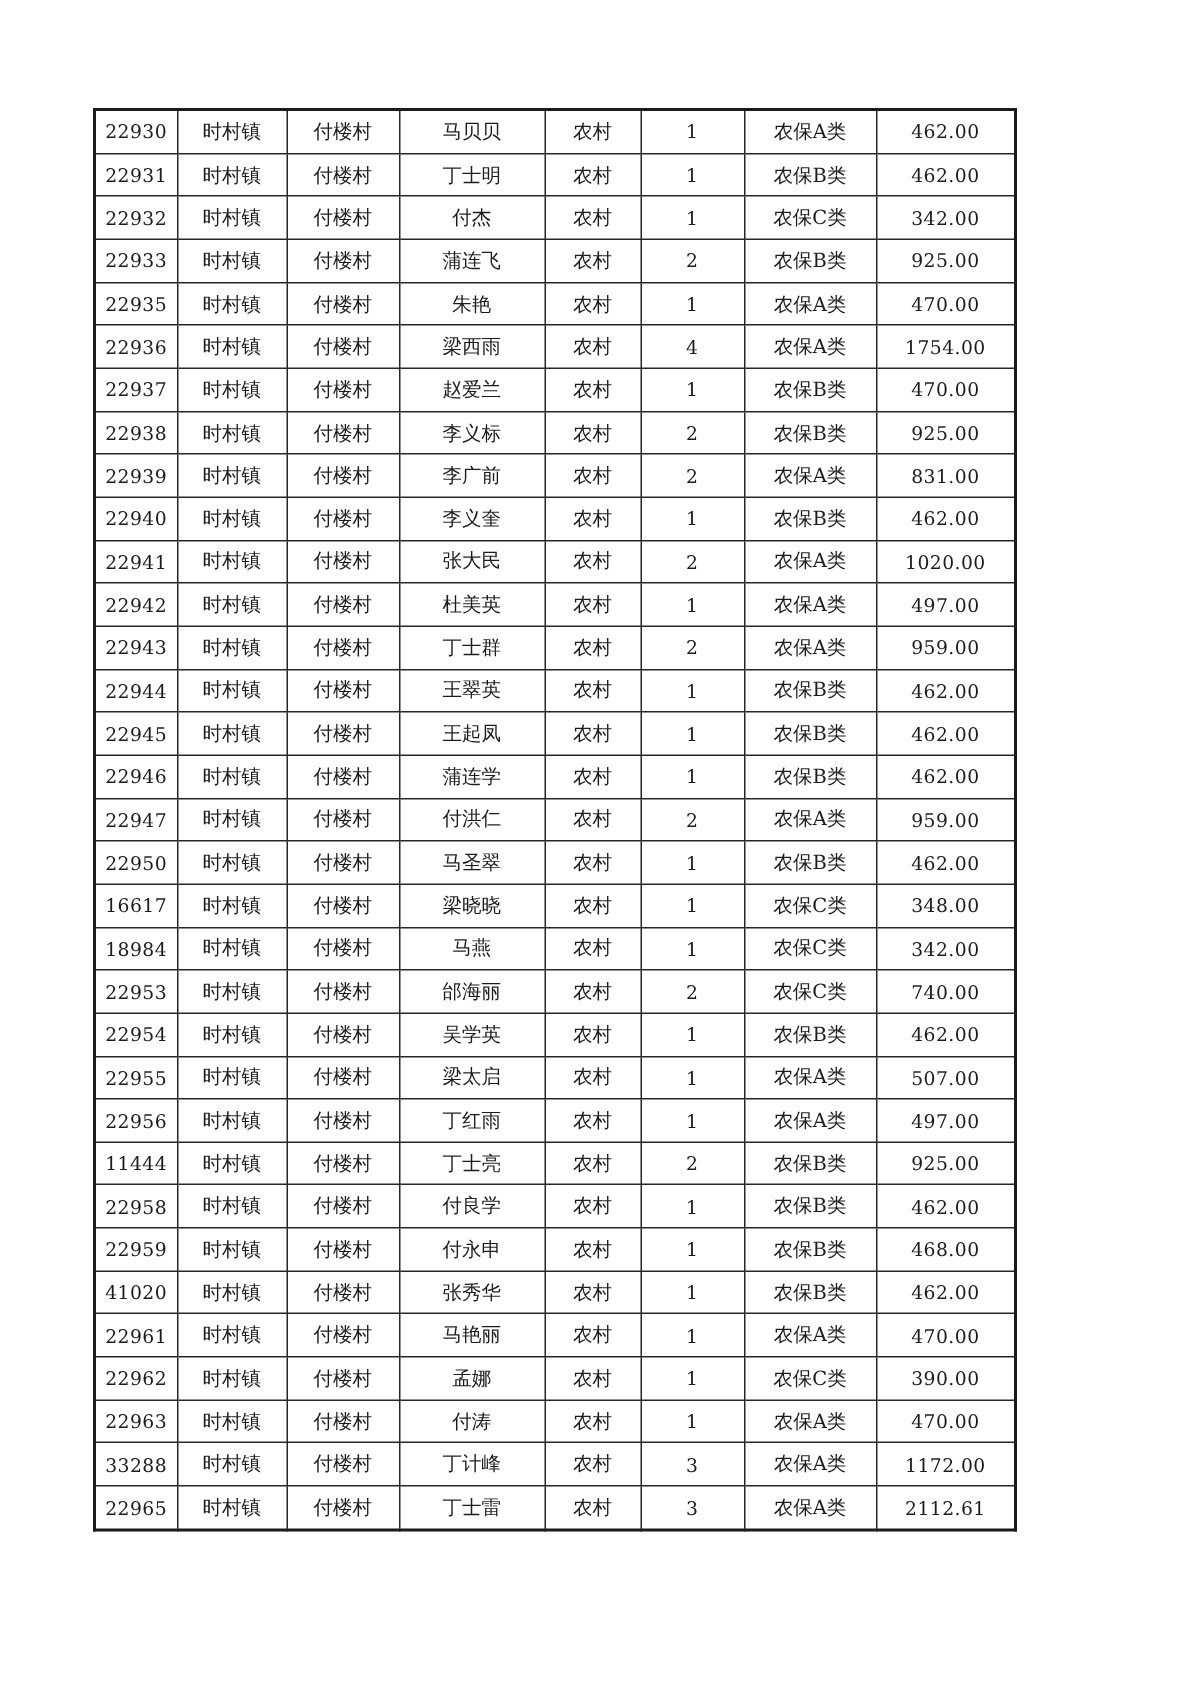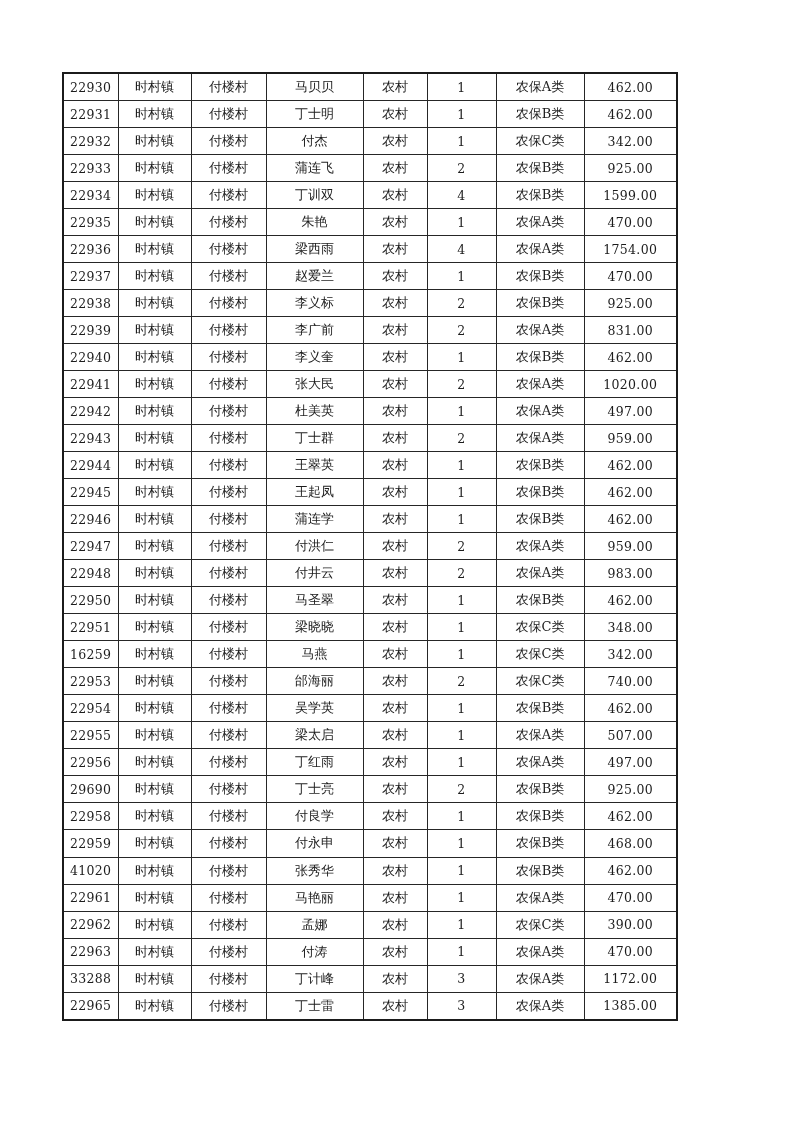--- a/index.html
+++ b/index.html
@@ -96,324 +96,304 @@
           <td class="num">22933</td>
           <td>时村镇</td>
           <td>付楼村</td>
           <td>蒲连飞</td>
           <td>农村</td>
           <td class="num">2</td>
           <td>农保B类</td>
           <td class="num">925.00</td>
         </tr>
         <tr>
-          <td class="num">22934</td>
-          <td>时村镇</td>
-          <td>付楼村</td>
-          <td>丁训双</td>
+          <td class="num">22935</td>
+          <td>时村镇</td>
+          <td>付楼村</td>
+          <td>朱艳</td>
+          <td>农村</td>
+          <td class="num">1</td>
+          <td>农保A类</td>
+          <td class="num">470.00</td>
+        </tr>
+        <tr>
+          <td class="num">22936</td>
+          <td>时村镇</td>
+          <td>付楼村</td>
+          <td>梁西雨</td>
           <td>农村</td>
           <td class="num">4</td>
-          <td>农保B类</td>
-          <td class="num">1599.00</td>
-        </tr>
-        <tr>
-          <td class="num">22935</td>
-          <td>时村镇</td>
-          <td>付楼村</td>
-          <td>朱艳</td>
-          <td>农村</td>
-          <td class="num">1</td>
-          <td>农保A类</td>
+          <td>农保A类</td>
+          <td class="num">1754.00</td>
+        </tr>
+        <tr>
+          <td class="num">22937</td>
+          <td>时村镇</td>
+          <td>付楼村</td>
+          <td>赵爱兰</td>
+          <td>农村</td>
+          <td class="num">1</td>
+          <td>农保B类</td>
           <td class="num">470.00</td>
         </tr>
         <tr>
-          <td class="num">22936</td>
-          <td>时村镇</td>
-          <td>付楼村</td>
-          <td>梁西雨</td>
-          <td>农村</td>
-          <td class="num">4</td>
-          <td>农保A类</td>
-          <td class="num">1754.00</td>
-        </tr>
-        <tr>
-          <td class="num">22937</td>
-          <td>时村镇</td>
-          <td>付楼村</td>
-          <td>赵爱兰</td>
-          <td>农村</td>
-          <td class="num">1</td>
-          <td>农保B类</td>
+          <td class="num">22938</td>
+          <td>时村镇</td>
+          <td>付楼村</td>
+          <td>李义标</td>
+          <td>农村</td>
+          <td class="num">2</td>
+          <td>农保B类</td>
+          <td class="num">925.00</td>
+        </tr>
+        <tr>
+          <td class="num">22939</td>
+          <td>时村镇</td>
+          <td>付楼村</td>
+          <td>李广前</td>
+          <td>农村</td>
+          <td class="num">2</td>
+          <td>农保A类</td>
+          <td class="num">831.00</td>
+        </tr>
+        <tr>
+          <td class="num">22940</td>
+          <td>时村镇</td>
+          <td>付楼村</td>
+          <td>李义奎</td>
+          <td>农村</td>
+          <td class="num">1</td>
+          <td>农保B类</td>
+          <td class="num">462.00</td>
+        </tr>
+        <tr>
+          <td class="num">22941</td>
+          <td>时村镇</td>
+          <td>付楼村</td>
+          <td>张大民</td>
+          <td>农村</td>
+          <td class="num">2</td>
+          <td>农保A类</td>
+          <td class="num">1020.00</td>
+        </tr>
+        <tr>
+          <td class="num">22942</td>
+          <td>时村镇</td>
+          <td>付楼村</td>
+          <td>杜美英</td>
+          <td>农村</td>
+          <td class="num">1</td>
+          <td>农保A类</td>
+          <td class="num">497.00</td>
+        </tr>
+        <tr>
+          <td class="num">22943</td>
+          <td>时村镇</td>
+          <td>付楼村</td>
+          <td>丁士群</td>
+          <td>农村</td>
+          <td class="num">2</td>
+          <td>农保A类</td>
+          <td class="num">959.00</td>
+        </tr>
+        <tr>
+          <td class="num">22944</td>
+          <td>时村镇</td>
+          <td>付楼村</td>
+          <td>王翠英</td>
+          <td>农村</td>
+          <td class="num">1</td>
+          <td>农保B类</td>
+          <td class="num">462.00</td>
+        </tr>
+        <tr>
+          <td class="num">22945</td>
+          <td>时村镇</td>
+          <td>付楼村</td>
+          <td>王起凤</td>
+          <td>农村</td>
+          <td class="num">1</td>
+          <td>农保B类</td>
+          <td class="num">462.00</td>
+        </tr>
+        <tr>
+          <td class="num">22946</td>
+          <td>时村镇</td>
+          <td>付楼村</td>
+          <td>蒲连学</td>
+          <td>农村</td>
+          <td class="num">1</td>
+          <td>农保B类</td>
+          <td class="num">462.00</td>
+        </tr>
+        <tr>
+          <td class="num">22947</td>
+          <td>时村镇</td>
+          <td>付楼村</td>
+          <td>付洪仁</td>
+          <td>农村</td>
+          <td class="num">2</td>
+          <td>农保A类</td>
+          <td class="num">959.00</td>
+        </tr>
+        <tr>
+          <td class="num">22950</td>
+          <td>时村镇</td>
+          <td>付楼村</td>
+          <td>马圣翠</td>
+          <td>农村</td>
+          <td class="num">1</td>
+          <td>农保B类</td>
+          <td class="num">462.00</td>
+        </tr>
+        <tr>
+          <td class="num">16617</td>
+          <td>时村镇</td>
+          <td>付楼村</td>
+          <td>梁晓晓</td>
+          <td>农村</td>
+          <td class="num">1</td>
+          <td>农保C类</td>
+          <td class="num">348.00</td>
+        </tr>
+        <tr>
+          <td class="num">18984</td>
+          <td>时村镇</td>
+          <td>付楼村</td>
+          <td>马燕</td>
+          <td>农村</td>
+          <td class="num">1</td>
+          <td>农保C类</td>
+          <td class="num">342.00</td>
+        </tr>
+        <tr>
+          <td class="num">22953</td>
+          <td>时村镇</td>
+          <td>付楼村</td>
+          <td>邰海丽</td>
+          <td>农村</td>
+          <td class="num">2</td>
+          <td>农保C类</td>
+          <td class="num">740.00</td>
+        </tr>
+        <tr>
+          <td class="num">22954</td>
+          <td>时村镇</td>
+          <td>付楼村</td>
+          <td>吴学英</td>
+          <td>农村</td>
+          <td class="num">1</td>
+          <td>农保B类</td>
+          <td class="num">462.00</td>
+        </tr>
+        <tr>
+          <td class="num">22955</td>
+          <td>时村镇</td>
+          <td>付楼村</td>
+          <td>梁太启</td>
+          <td>农村</td>
+          <td class="num">1</td>
+          <td>农保A类</td>
+          <td class="num">507.00</td>
+        </tr>
+        <tr>
+          <td class="num">22956</td>
+          <td>时村镇</td>
+          <td>付楼村</td>
+          <td>丁红雨</td>
+          <td>农村</td>
+          <td class="num">1</td>
+          <td>农保A类</td>
+          <td class="num">497.00</td>
+        </tr>
+        <tr>
+          <td class="num">11444</td>
+          <td>时村镇</td>
+          <td>付楼村</td>
+          <td>丁士亮</td>
+          <td>农村</td>
+          <td class="num">2</td>
+          <td>农保B类</td>
+          <td class="num">925.00</td>
+        </tr>
+        <tr>
+          <td class="num">22958</td>
+          <td>时村镇</td>
+          <td>付楼村</td>
+          <td>付良学</td>
+          <td>农村</td>
+          <td class="num">1</td>
+          <td>农保B类</td>
+          <td class="num">462.00</td>
+        </tr>
+        <tr>
+          <td class="num">22959</td>
+          <td>时村镇</td>
+          <td>付楼村</td>
+          <td>付永申</td>
+          <td>农村</td>
+          <td class="num">1</td>
+          <td>农保B类</td>
+          <td class="num">468.00</td>
+        </tr>
+        <tr>
+          <td class="num">41020</td>
+          <td>时村镇</td>
+          <td>付楼村</td>
+          <td>张秀华</td>
+          <td>农村</td>
+          <td class="num">1</td>
+          <td>农保B类</td>
+          <td class="num">462.00</td>
+        </tr>
+        <tr>
+          <td class="num">22961</td>
+          <td>时村镇</td>
+          <td>付楼村</td>
+          <td>马艳丽</td>
+          <td>农村</td>
+          <td class="num">1</td>
+          <td>农保A类</td>
           <td class="num">470.00</td>
         </tr>
         <tr>
-          <td class="num">22938</td>
-          <td>时村镇</td>
-          <td>付楼村</td>
-          <td>李义标</td>
-          <td>农村</td>
-          <td class="num">2</td>
-          <td>农保B类</td>
-          <td class="num">925.00</td>
-        </tr>
-        <tr>
-          <td class="num">22939</td>
-          <td>时村镇</td>
-          <td>付楼村</td>
-          <td>李广前</td>
-          <td>农村</td>
-          <td class="num">2</td>
-          <td>农保A类</td>
-          <td class="num">831.00</td>
-        </tr>
-        <tr>
-          <td class="num">22940</td>
-          <td>时村镇</td>
-          <td>付楼村</td>
-          <td>李义奎</td>
-          <td>农村</td>
-          <td class="num">1</td>
-          <td>农保B类</td>
-          <td class="num">462.00</td>
-        </tr>
-        <tr>
-          <td class="num">22941</td>
-          <td>时村镇</td>
-          <td>付楼村</td>
-          <td>张大民</td>
-          <td>农村</td>
-          <td class="num">2</td>
-          <td>农保A类</td>
-          <td class="num">1020.00</td>
-        </tr>
-        <tr>
-          <td class="num">22942</td>
-          <td>时村镇</td>
-          <td>付楼村</td>
-          <td>杜美英</td>
-          <td>农村</td>
-          <td class="num">1</td>
-          <td>农保A类</td>
-          <td class="num">497.00</td>
-        </tr>
-        <tr>
-          <td class="num">22943</td>
-          <td>时村镇</td>
-          <td>付楼村</td>
-          <td>丁士群</td>
-          <td>农村</td>
-          <td class="num">2</td>
-          <td>农保A类</td>
-          <td class="num">959.00</td>
-        </tr>
-        <tr>
-          <td class="num">22944</td>
-          <td>时村镇</td>
-          <td>付楼村</td>
-          <td>王翠英</td>
-          <td>农村</td>
-          <td class="num">1</td>
-          <td>农保B类</td>
-          <td class="num">462.00</td>
-        </tr>
-        <tr>
-          <td class="num">22945</td>
-          <td>时村镇</td>
-          <td>付楼村</td>
-          <td>王起凤</td>
-          <td>农村</td>
-          <td class="num">1</td>
-          <td>农保B类</td>
-          <td class="num">462.00</td>
-        </tr>
-        <tr>
-          <td class="num">22946</td>
-          <td>时村镇</td>
-          <td>付楼村</td>
-          <td>蒲连学</td>
-          <td>农村</td>
-          <td class="num">1</td>
-          <td>农保B类</td>
-          <td class="num">462.00</td>
-        </tr>
-        <tr>
-          <td class="num">22947</td>
-          <td>时村镇</td>
-          <td>付楼村</td>
-          <td>付洪仁</td>
-          <td>农村</td>
-          <td class="num">2</td>
-          <td>农保A类</td>
-          <td class="num">959.00</td>
-        </tr>
-        <tr>
-          <td class="num">22948</td>
-          <td>时村镇</td>
-          <td>付楼村</td>
-          <td>付井云</td>
-          <td>农村</td>
-          <td class="num">2</td>
-          <td>农保A类</td>
-          <td class="num">983.00</td>
-        </tr>
-        <tr>
-          <td class="num">22950</td>
-          <td>时村镇</td>
-          <td>付楼村</td>
-          <td>马圣翠</td>
-          <td>农村</td>
-          <td class="num">1</td>
-          <td>农保B类</td>
-          <td class="num">462.00</td>
-        </tr>
-        <tr>
-          <td class="num">22951</td>
-          <td>时村镇</td>
-          <td>付楼村</td>
-          <td>梁晓晓</td>
-          <td>农村</td>
-          <td class="num">1</td>
-          <td>农保C类</td>
-          <td class="num">348.00</td>
-        </tr>
-        <tr>
-          <td class="num">16259</td>
-          <td>时村镇</td>
-          <td>付楼村</td>
-          <td>马燕</td>
-          <td>农村</td>
-          <td class="num">1</td>
-          <td>农保C类</td>
-          <td class="num">342.00</td>
-        </tr>
-        <tr>
-          <td class="num">22953</td>
-          <td>时村镇</td>
-          <td>付楼村</td>
-          <td>邰海丽</td>
-          <td>农村</td>
-          <td class="num">2</td>
-          <td>农保C类</td>
-          <td class="num">740.00</td>
-        </tr>
-        <tr>
-          <td class="num">22954</td>
-          <td>时村镇</td>
-          <td>付楼村</td>
-          <td>吴学英</td>
-          <td>农村</td>
-          <td class="num">1</td>
-          <td>农保B类</td>
-          <td class="num">462.00</td>
-        </tr>
-        <tr>
-          <td class="num">22955</td>
-          <td>时村镇</td>
-          <td>付楼村</td>
-          <td>梁太启</td>
-          <td>农村</td>
-          <td class="num">1</td>
-          <td>农保A类</td>
-          <td class="num">507.00</td>
-        </tr>
-        <tr>
-          <td class="num">22956</td>
-          <td>时村镇</td>
-          <td>付楼村</td>
-          <td>丁红雨</td>
-          <td>农村</td>
-          <td class="num">1</td>
-          <td>农保A类</td>
-          <td class="num">497.00</td>
-        </tr>
-        <tr>
-          <td class="num">29690</td>
-          <td>时村镇</td>
-          <td>付楼村</td>
-          <td>丁士亮</td>
-          <td>农村</td>
-          <td class="num">2</td>
-          <td>农保B类</td>
-          <td class="num">925.00</td>
-        </tr>
-        <tr>
-          <td class="num">22958</td>
-          <td>时村镇</td>
-          <td>付楼村</td>
-          <td>付良学</td>
-          <td>农村</td>
-          <td class="num">1</td>
-          <td>农保B类</td>
-          <td class="num">462.00</td>
-        </tr>
-        <tr>
-          <td class="num">22959</td>
-          <td>时村镇</td>
-          <td>付楼村</td>
-          <td>付永申</td>
-          <td>农村</td>
-          <td class="num">1</td>
-          <td>农保B类</td>
-          <td class="num">468.00</td>
-        </tr>
-        <tr>
-          <td class="num">41020</td>
-          <td>时村镇</td>
-          <td>付楼村</td>
-          <td>张秀华</td>
-          <td>农村</td>
-          <td class="num">1</td>
-          <td>农保B类</td>
-          <td class="num">462.00</td>
-        </tr>
-        <tr>
-          <td class="num">22961</td>
-          <td>时村镇</td>
-          <td>付楼村</td>
-          <td>马艳丽</td>
+          <td class="num">22962</td>
+          <td>时村镇</td>
+          <td>付楼村</td>
+          <td>孟娜</td>
+          <td>农村</td>
+          <td class="num">1</td>
+          <td>农保C类</td>
+          <td class="num">390.00</td>
+        </tr>
+        <tr>
+          <td class="num">22963</td>
+          <td>时村镇</td>
+          <td>付楼村</td>
+          <td>付涛</td>
           <td>农村</td>
           <td class="num">1</td>
           <td>农保A类</td>
           <td class="num">470.00</td>
         </tr>
         <tr>
-          <td class="num">22962</td>
-          <td>时村镇</td>
-          <td>付楼村</td>
-          <td>孟娜</td>
-          <td>农村</td>
-          <td class="num">1</td>
-          <td>农保C类</td>
-          <td class="num">390.00</td>
-        </tr>
-        <tr>
-          <td class="num">22963</td>
-          <td>时村镇</td>
-          <td>付楼村</td>
-          <td>付涛</td>
-          <td>农村</td>
-          <td class="num">1</td>
-          <td>农保A类</td>
-          <td class="num">470.00</td>
-        </tr>
-        <tr>
           <td class="num">33288</td>
           <td>时村镇</td>
           <td>付楼村</td>
           <td>丁计峰</td>
           <td>农村</td>
           <td class="num">3</td>
           <td>农保A类</td>
           <td class="num">1172.00</td>
         </tr>
         <tr>
           <td class="num">22965</td>
           <td>时村镇</td>
           <td>付楼村</td>
           <td>丁士雷</td>
           <td>农村</td>
           <td class="num">3</td>
           <td>农保A类</td>
-          <td class="num">1385.00</td>
+          <td class="num">2112.61</td>
         </tr>
       </tbody>
   </table>
 </div>
 
 </body></html>

